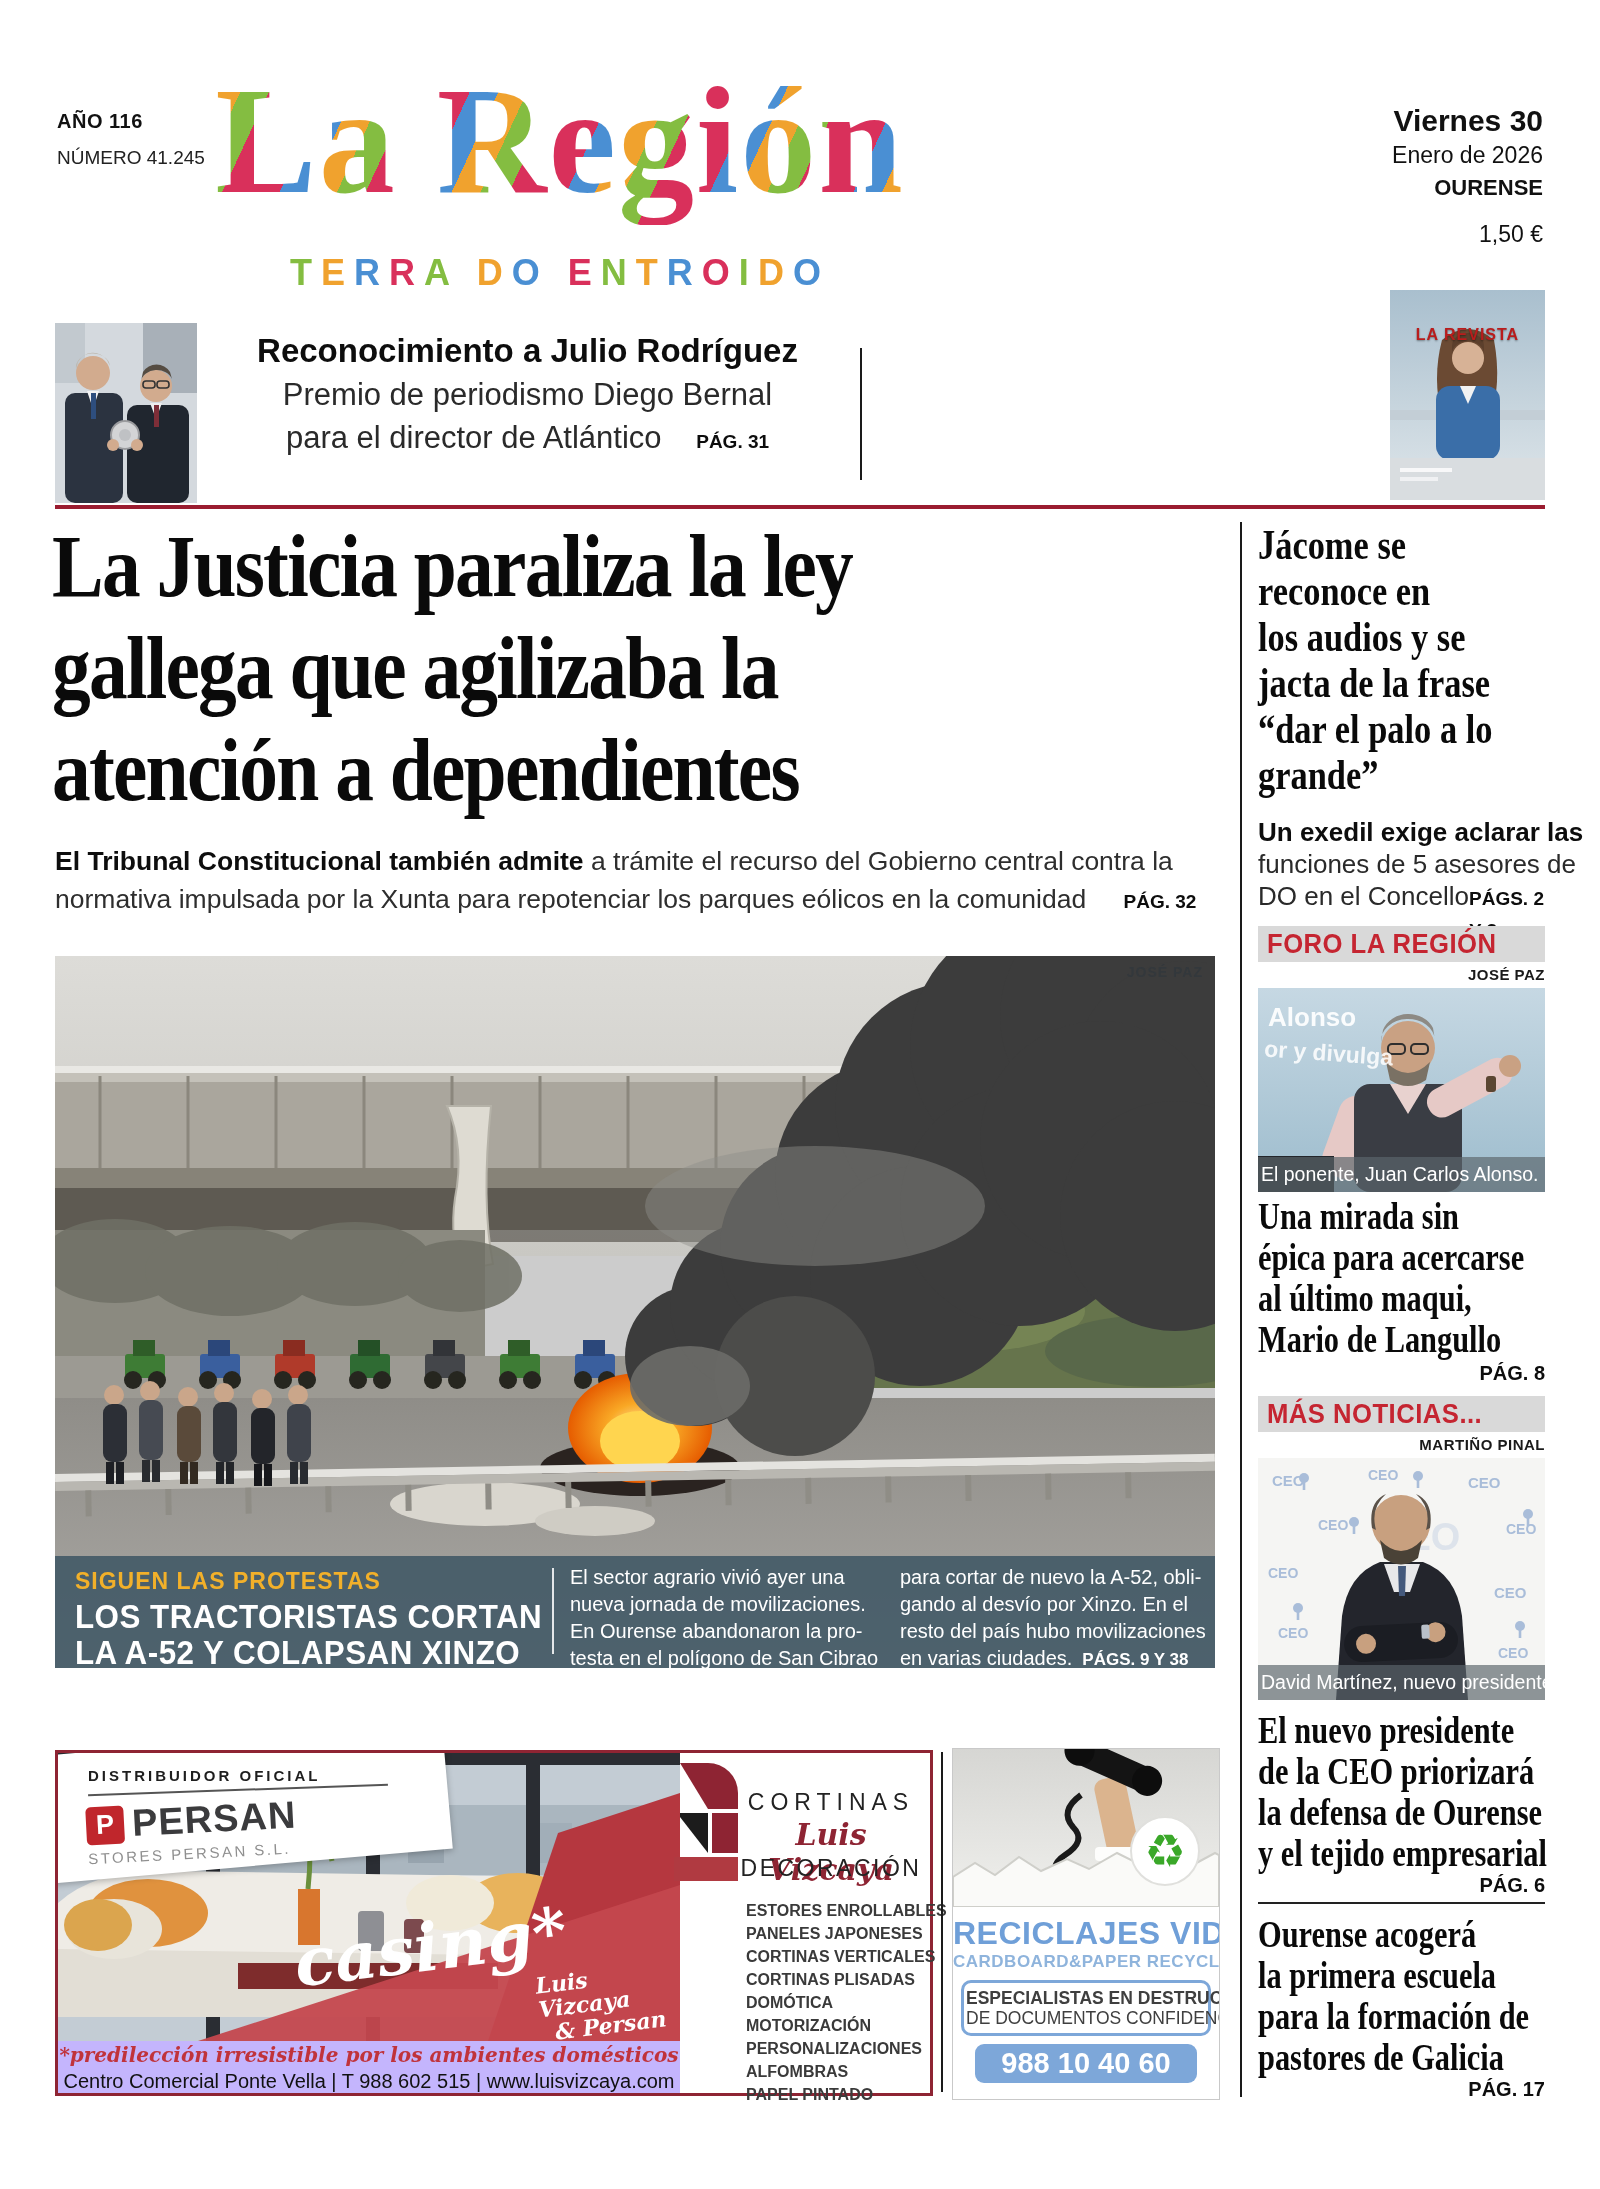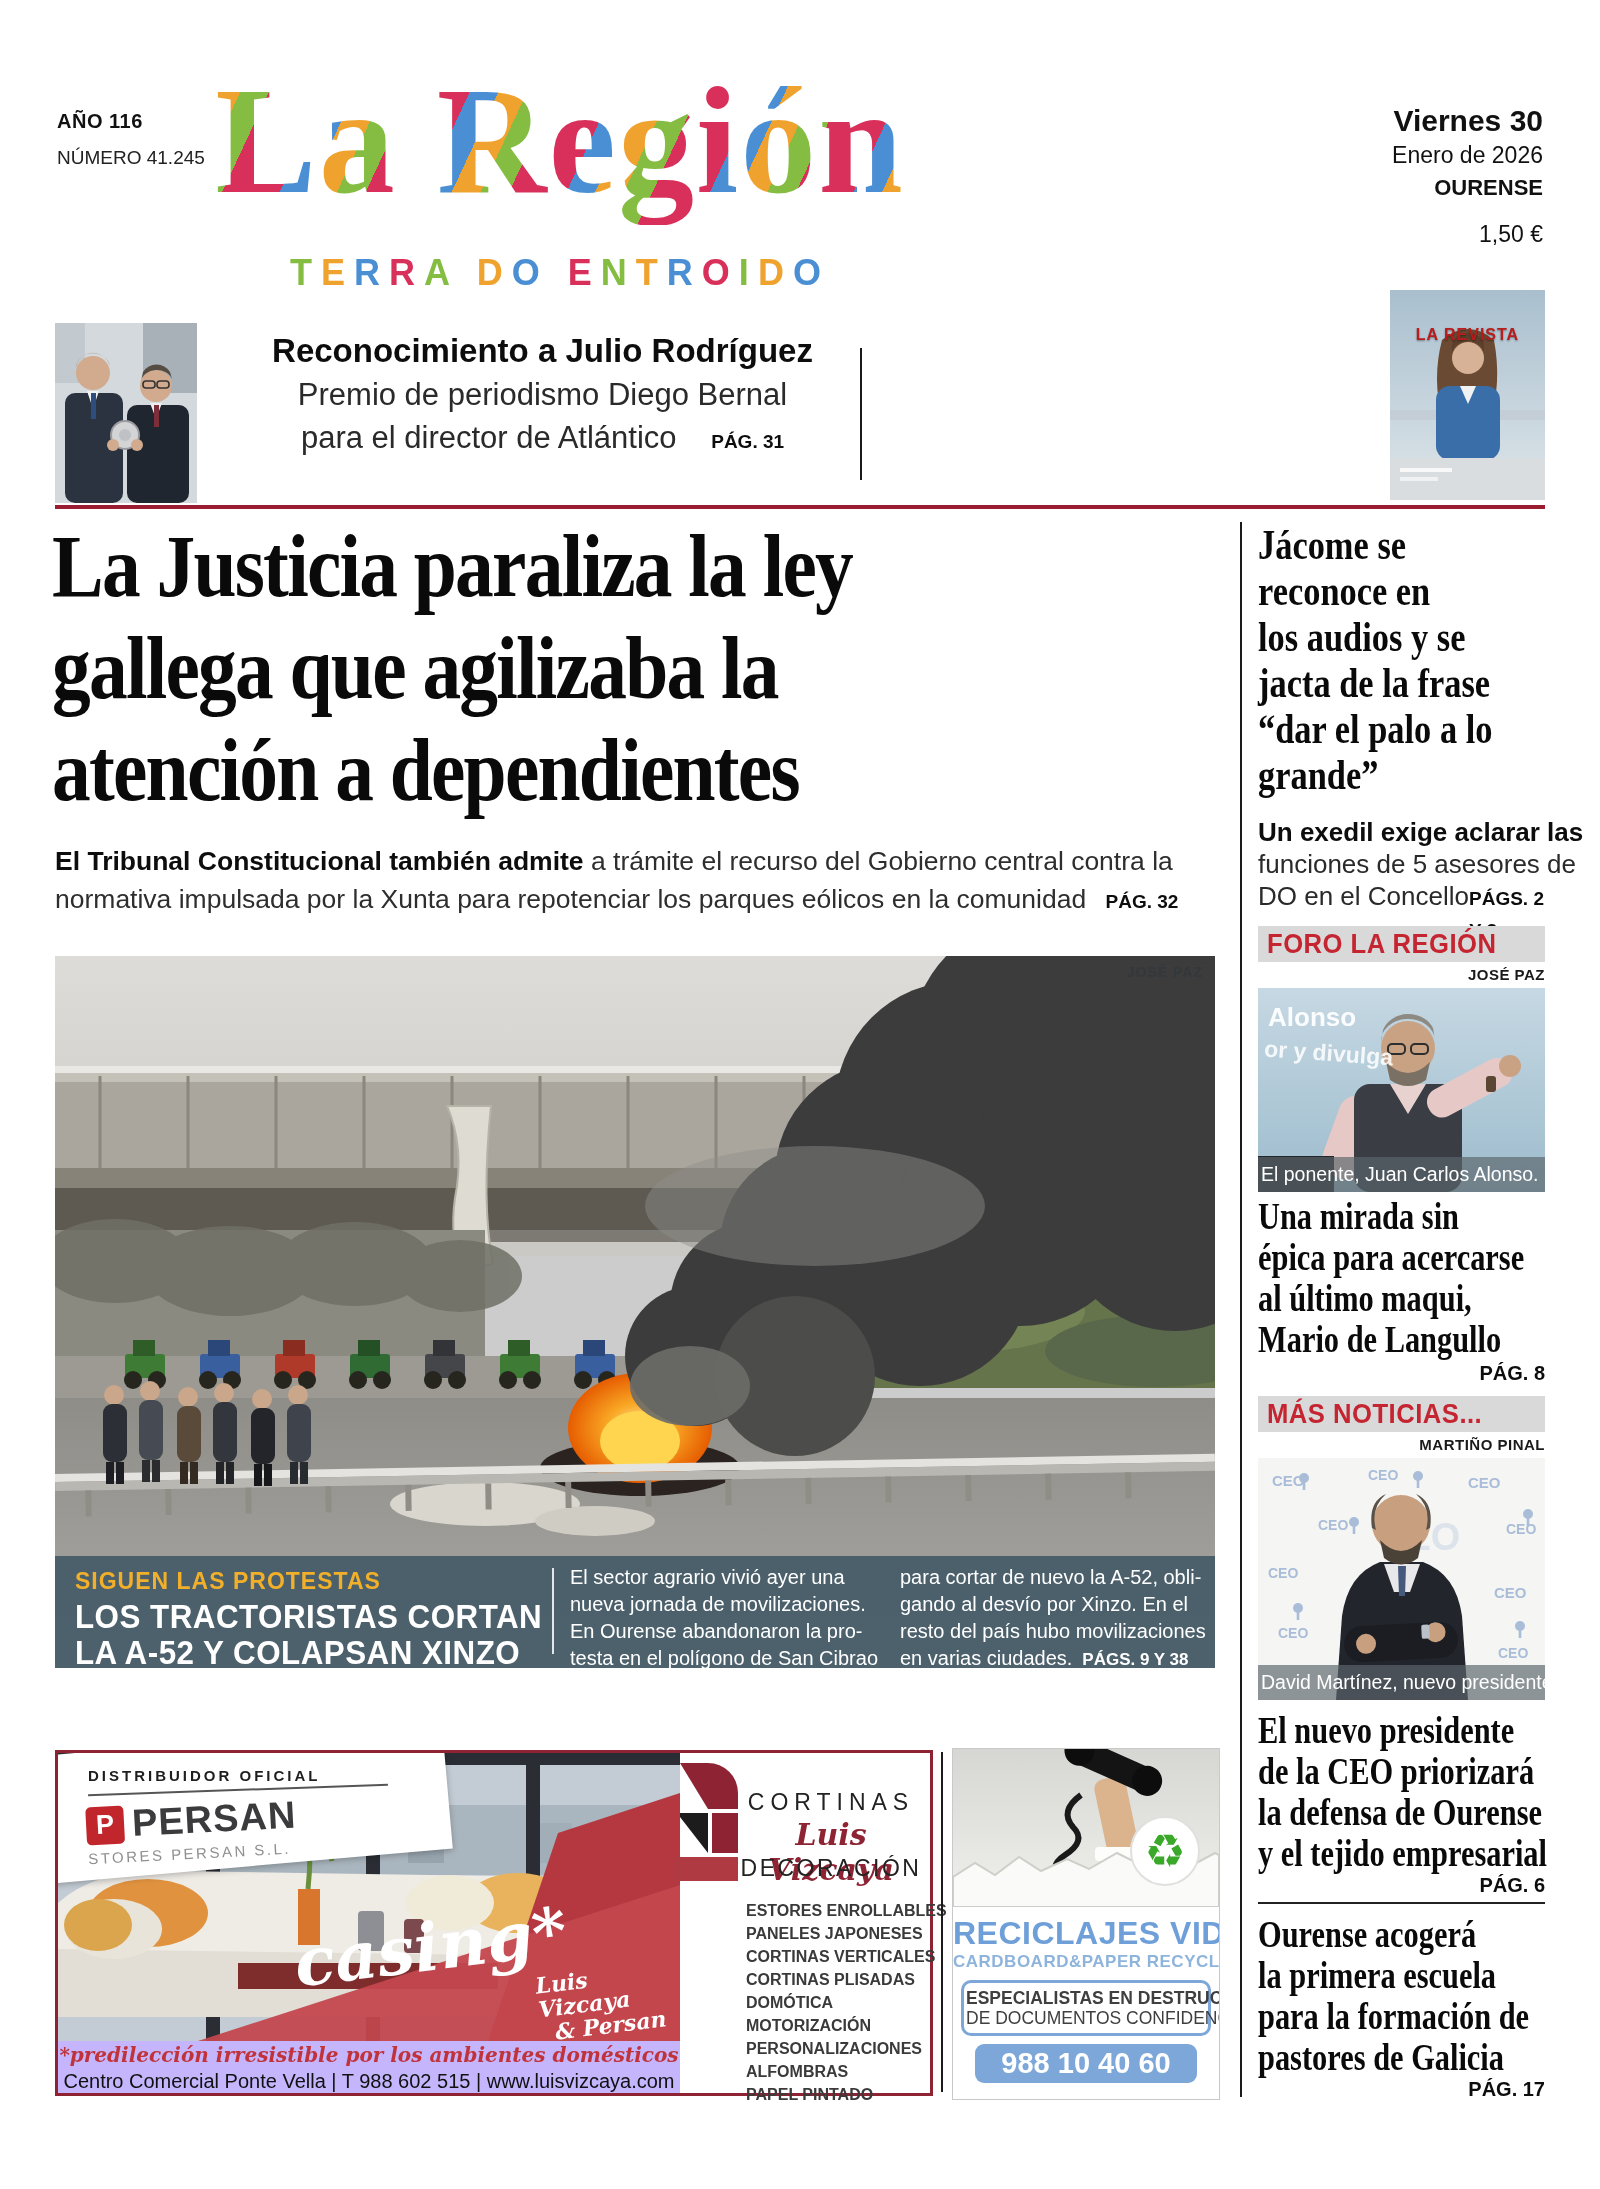--- a/index.html
+++ b/index.html
@@ -118,21 +118,21 @@
       <rect x="102" y="58" width="12" height="7" rx="3" fill="none" stroke="#333" stroke-width="1.6"></rect>
       <polygon points="95,80 107,80 101,96" fill="#eee"></polygon>
       <rect x="99" y="82" width="5" height="22" fill="#7e2e38"></rect>
       <circle cx="70" cy="112" r="14" fill="#d3d4d6" stroke="#9a9b9e" stroke-width="2"></circle>
       <circle cx="70" cy="112" r="6" fill="#bfc1c4"></circle>
       <circle cx="58" cy="122" r="6" fill="#d2ab8e"></circle>
       <circle cx="82" cy="122" r="6" fill="#d2ab8e"></circle>
     </svg>
   </div>
 
-  <div class="abs ctr" style="left:220px; top:332px; width:645px;">
+  <div class="abs ctr" style="left:205px; top:332px; width:645px;">
     <div class="strip-title">Reconocimiento a Julio Rodríguez</div>
     <div class="strip-line">Premio de periodismo Diego Bernal</div>
     <div class="strip-line">
       <span>para el director de Atlántico</span>
       <span class="pg" style="margin-left:26px;">PÁG. 31</span>
     </div>
   </div>
 
   <div class="abs vdiv" style="left:860px; top:348px; height:132px;"></div>
 
@@ -166,21 +166,21 @@
     <div class="nw">gallega que agilizaba la</div>
     <div class="nw">atención a dependientes</div>
   </div>
 
   <div class="abs lead-sub" style="left:55px; top:842px; width:1165px;">
     <div class="nw">
       <b>El Tribunal Constitucional también admite</b><span> a trámite el recurso del Gobierno central contra la</span>
     </div>
     <div class="nw">
       <span>normativa impulsada por la Xunta para repotenciar los parques eólicos en la comunidad</span>
-      <span class="pg" style="margin-left:12px;">PÁG. 32</span>
+      <span class="pg" style="margin-left:30px;">PÁG. 32</span>
     </div>
   </div>
 
   <div class="abs photo-box" style="left:55px; top:956px; width:1160px; height:712px;">
     <svg width="1160" height="712" viewBox="0 0 1160 712">
       <defs>
         <linearGradient id="sky" x1="0" y1="0" x2="0" y2="1">
           <stop offset="0" stop-color="#dddcd8"></stop>
             <stop offset="1" stop-color="#c9c8c3"></stop>
         </linearGradient>

